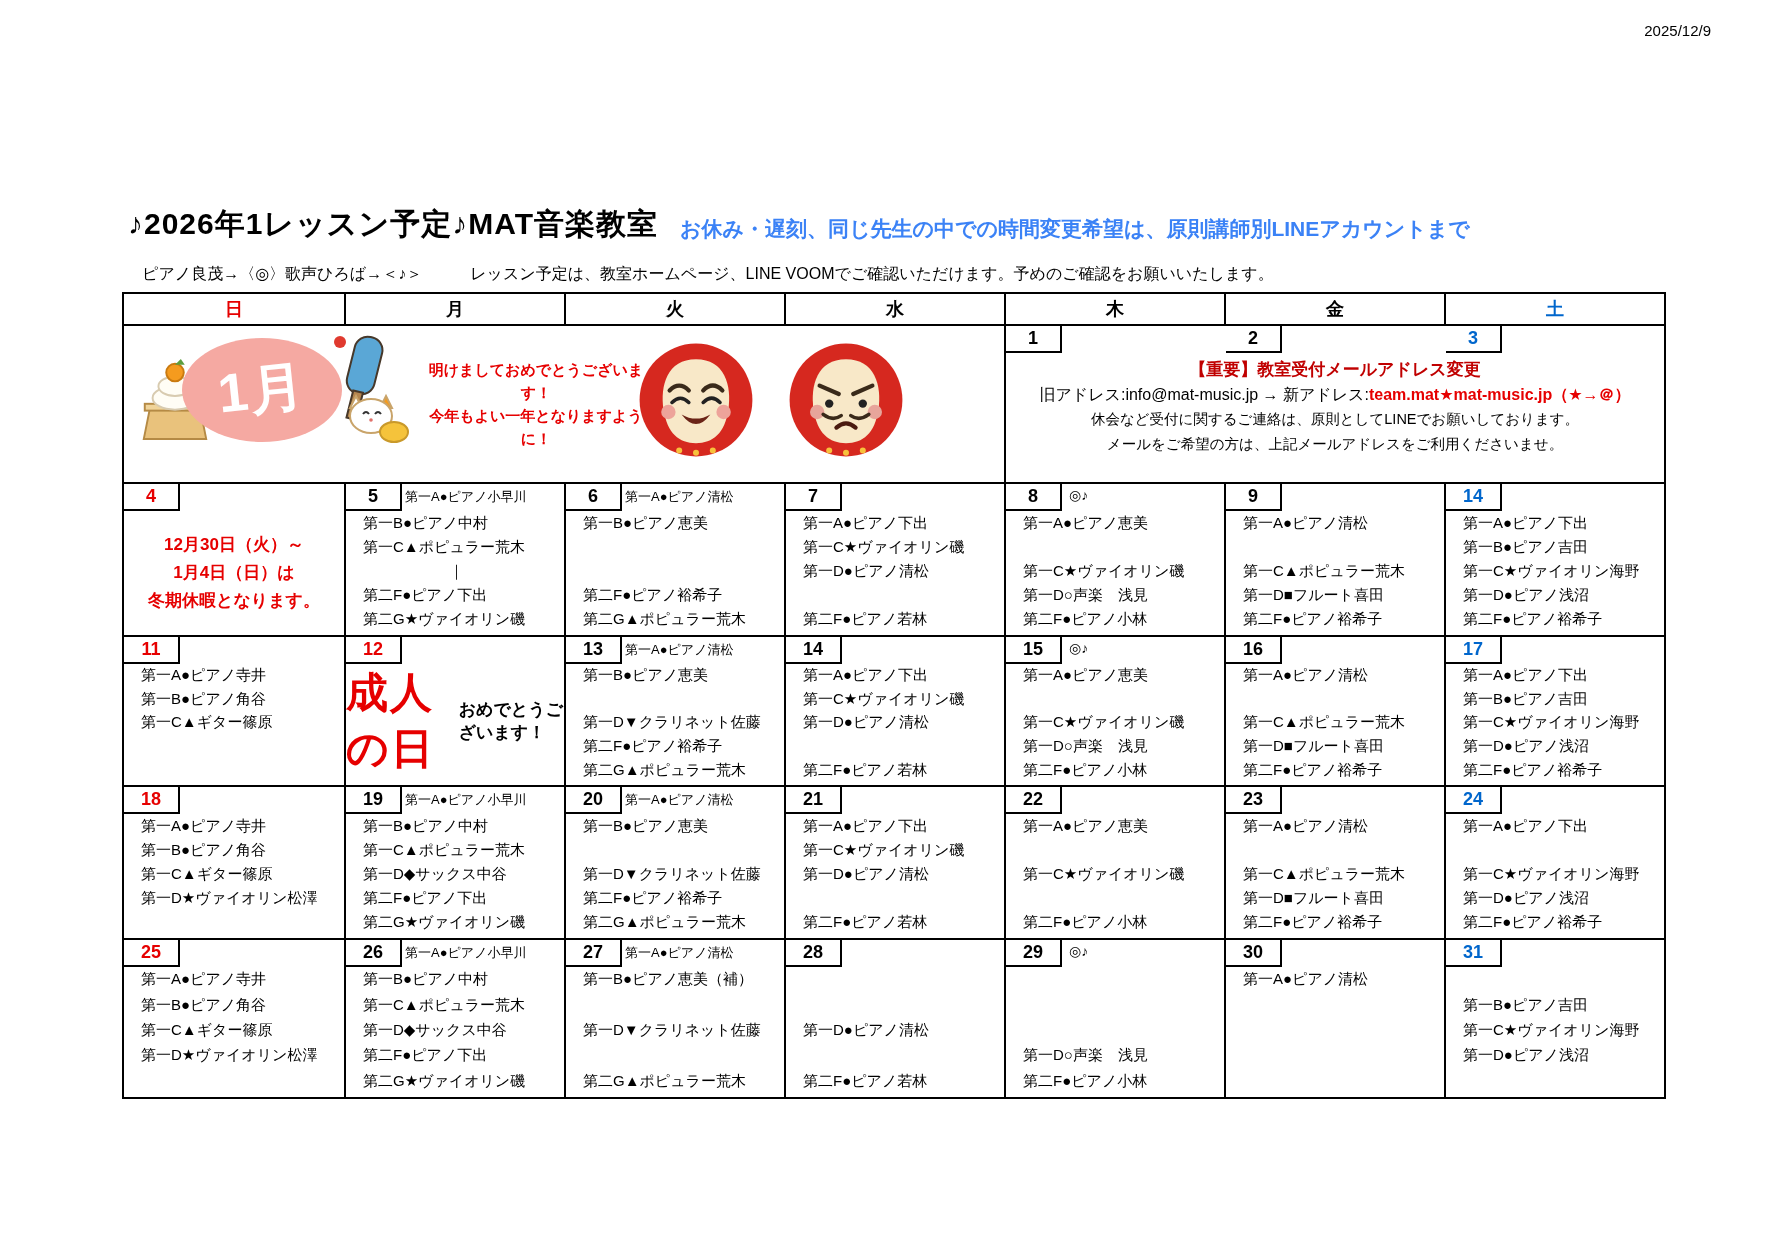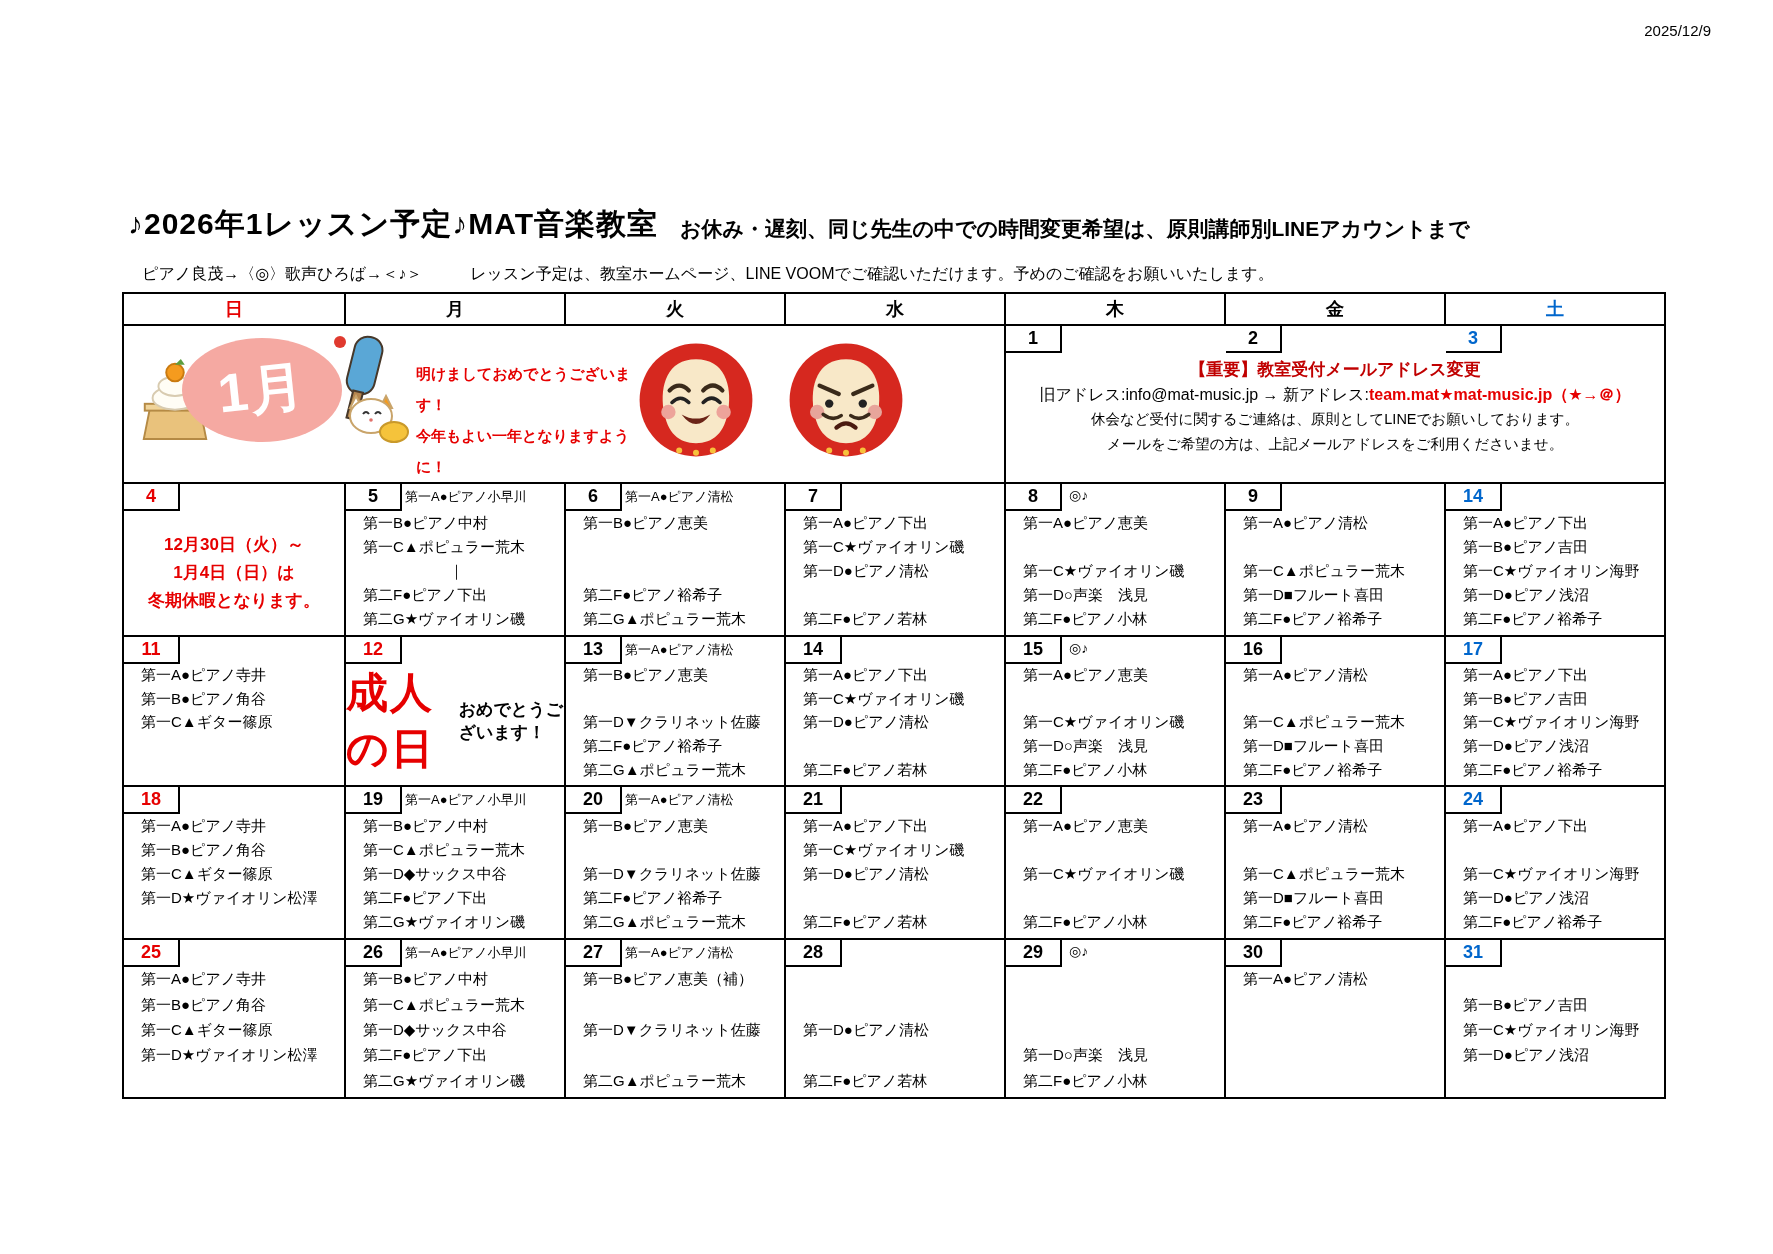--- a/index.html
+++ b/index.html
@@ -1,21 +1,21 @@
 <!DOCTYPE html>
 <html><head>
 <meta charset="utf-8">
 <style>
   html,body{margin:0;padding:0;background:#fff;}
   .page{position:relative;width:1773px;height:1254px;background:#fff;overflow:hidden;
         font-family:"Liberation Sans","DejaVu Sans",sans-serif;color:#000;}
   .date-stamp{position:absolute;top:22px;right:62px;font-size:15px;}
   .title-row{position:absolute;left:128px;top:204px;display:flex;align-items:flex-end;gap:22px;white-space:nowrap;}
   .main-title{font-size:30px;font-weight:bold;letter-spacing:1px;}
-  .title-alert{font-size:21px;font-weight:bold;color:#000000;padding-bottom:2px;}
+  .title-alert{font-size:21px;font-weight:bold;color:#3b82f6;padding-bottom:2px;}
   .subtitle-row{position:absolute;left:142px;top:264px;display:flex;gap:48px;font-size:16px;white-space:nowrap;}
   .calendar{position:absolute;left:122px;top:292px;width:1540px;border:2px solid #000;background:#fff;}
   .cal-row{display:grid;grid-template-columns:repeat(7,220px);}
   .dow-row{height:30px;}
   .dow-cell{border-left:2px solid #000;display:flex;align-items:center;justify-content:center;
             font-size:18px;font-weight:600;}
   .cal-row > :first-child{border-left:none;}
   .week1-row{grid-template-columns:880px 660px;height:156px;border-top:2px solid #000;}
   .w-row{border-top:2px solid #000;height:151px;}
   #weeks .w-row:nth-child(2){height:148px;}
@@ -33,22 +33,22 @@
   .break-block{margin-top:20px;text-align:center;color:#e60000;font-weight:bold;font-size:17px;line-height:28px;}
   .holiday-block{flex:1;display:flex;justify-content:flex-start;align-items:center;gap:15px;margin-top:-8px;}
   .holiday-name{color:#e60000;font-weight:bold;font-size:42px;letter-spacing:2px;}
   .holiday-msg{font-weight:bold;font-size:17px;}
   
   .ny-cell{position:relative;border-left:none;overflow:hidden;}
   .ny-item{position:absolute;}
   .month-badge{left:58px;top:12px;width:160px;height:104px;background:#f5a9a2;border-radius:50%;
                display:flex;align-items:center;justify-content:center;}
   .month-badge span{color:#fff;font-size:54px;font-weight:bold;transform:rotate(-6deg);letter-spacing:2px;}
-  .greeting{left:292px;top:32px;width:240px;color:#e60000;font-weight:bold;
-            font-size:15px;line-height:31px;}
+  .greeting{left:292px;top:32px;width:240px;text-align:center;color:#e60000;font-weight:bold;
+            font-size:15px;line-height:23px;}
   
   .notice-cell{position:relative;border-left:2px solid #000;overflow:hidden;}
   .nbox{position:absolute;top:0;width:54px;height:25px;border-right:2px solid #000;border-bottom:2px solid #000;
         background:#fff;text-align:center;font-size:18px;font-weight:600;line-height:25px;}
   .nbox.blue{color:#0066cc;}
   .notice-text{margin-top:31px;text-align:center;line-height:25px;}
   .notice-l1{color:#c00000;font-weight:bold;font-size:17px;}
   .notice-l2{font-size:16px;}
   .notice-l2 .redmail{color:#e60000;font-weight:bold;}
   .notice-l34{font-size:14.5px;}

